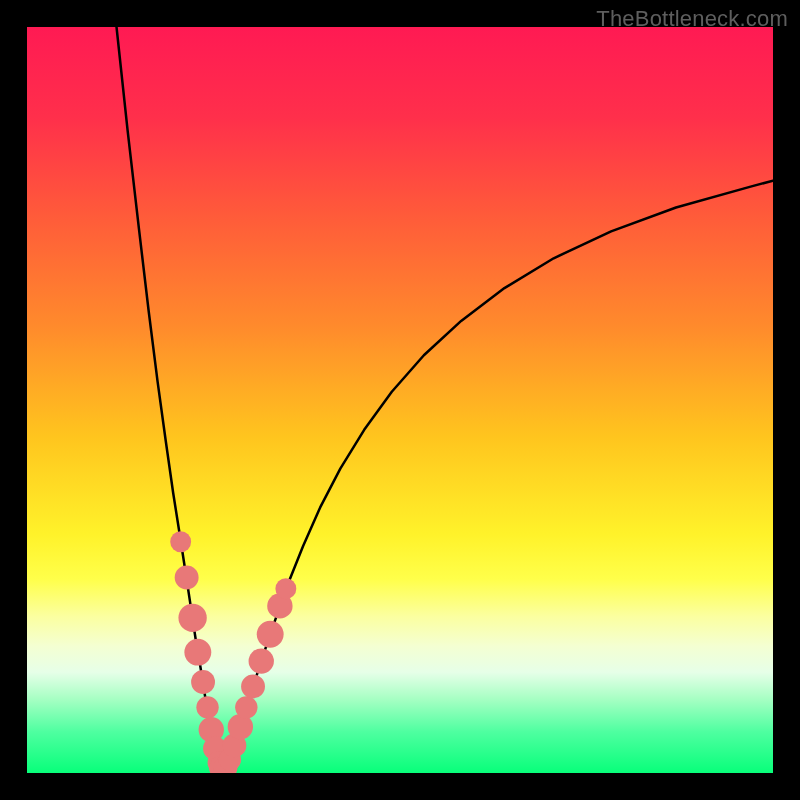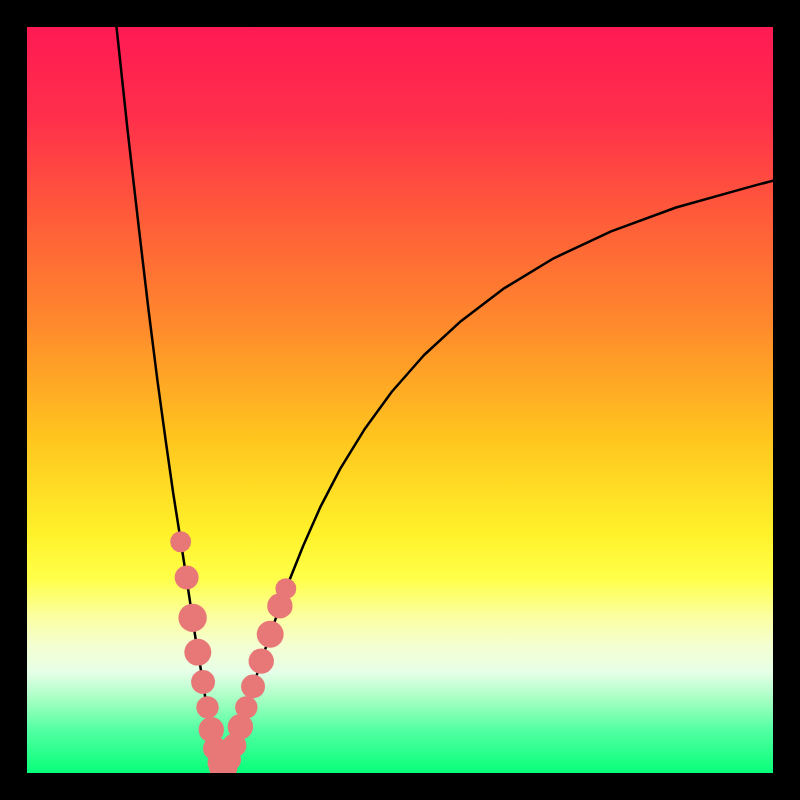--- a/index.html
+++ b/index.html
@@ -97,13 +97,14 @@
           <circle cx="28.600" cy="93.800" r="1.70" fill="#e87878"></circle>
           <circle cx="29.400" cy="91.200" r="1.50" fill="#e87878"></circle>
           <circle cx="30.300" cy="88.400" r="1.60" fill="#e87878"></circle>
           <circle cx="31.400" cy="85.000" r="1.70" fill="#e87878"></circle>
           <circle cx="32.600" cy="81.400" r="1.80" fill="#e87878"></circle>
           <circle cx="33.900" cy="77.600" r="1.70" fill="#e87878"></circle>
           <circle cx="34.700" cy="75.300" r="1.40" fill="#e87878"></circle>
         </g>
       </svg>
   </div>
+  <div class="watermark">TheBottleneck.com</div>
 </div>
 
 </body></html>

